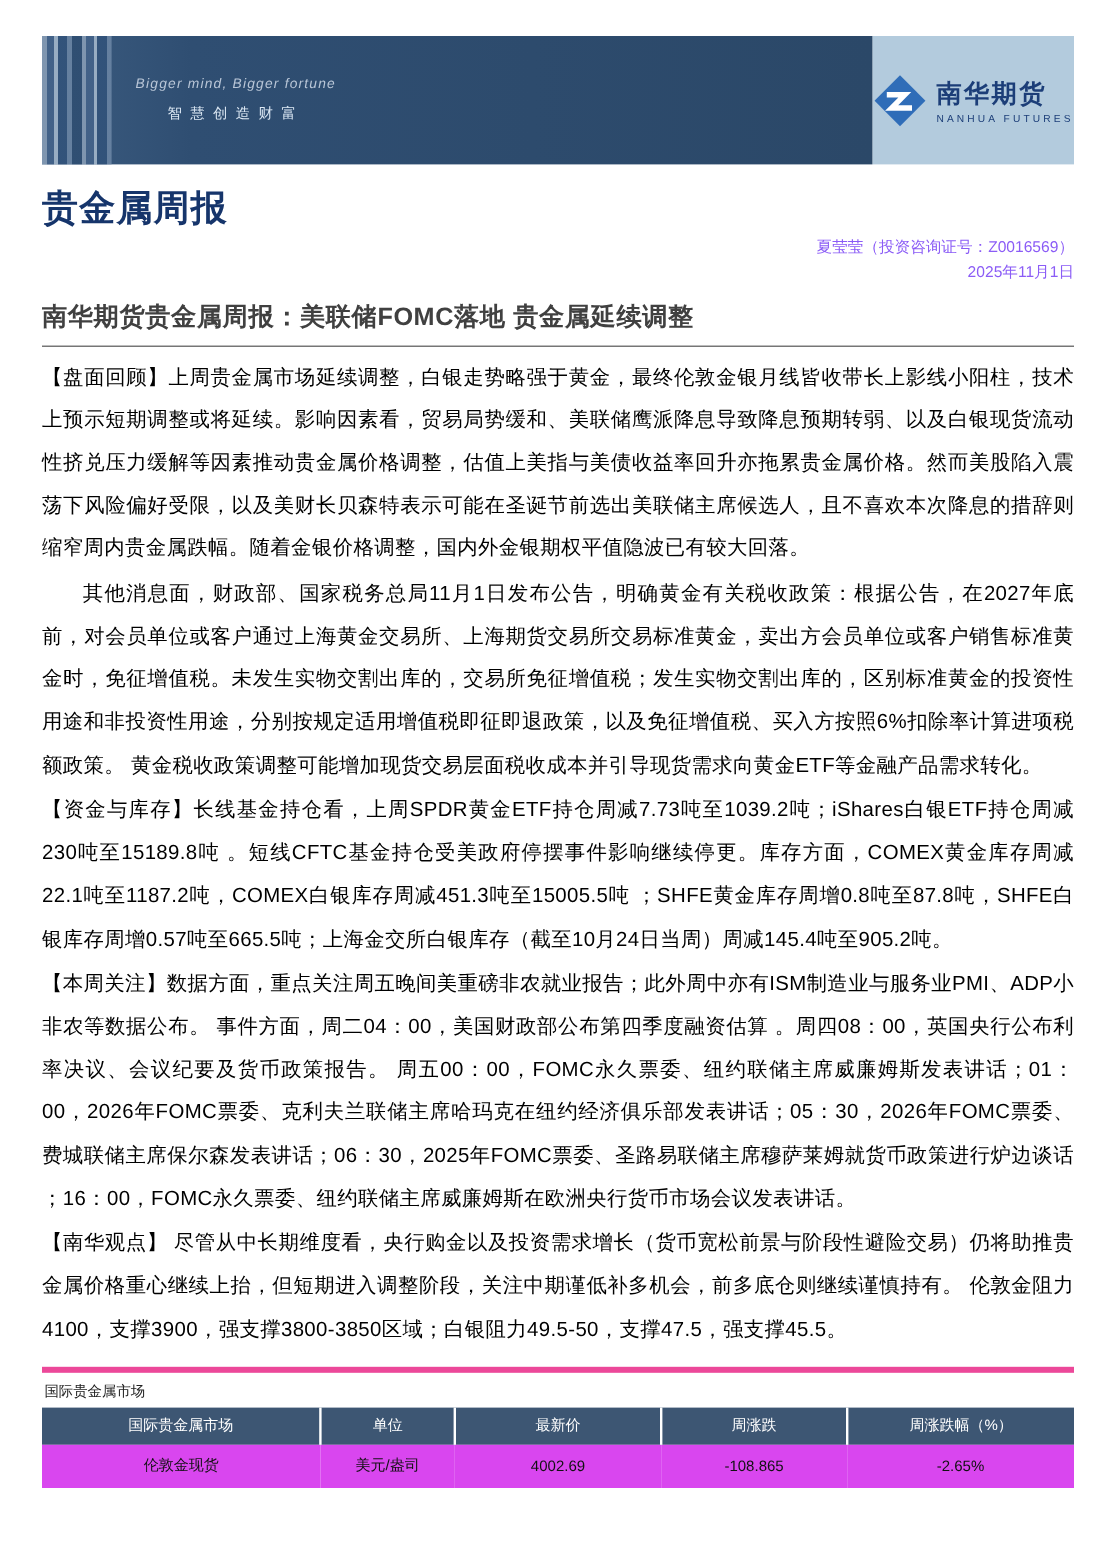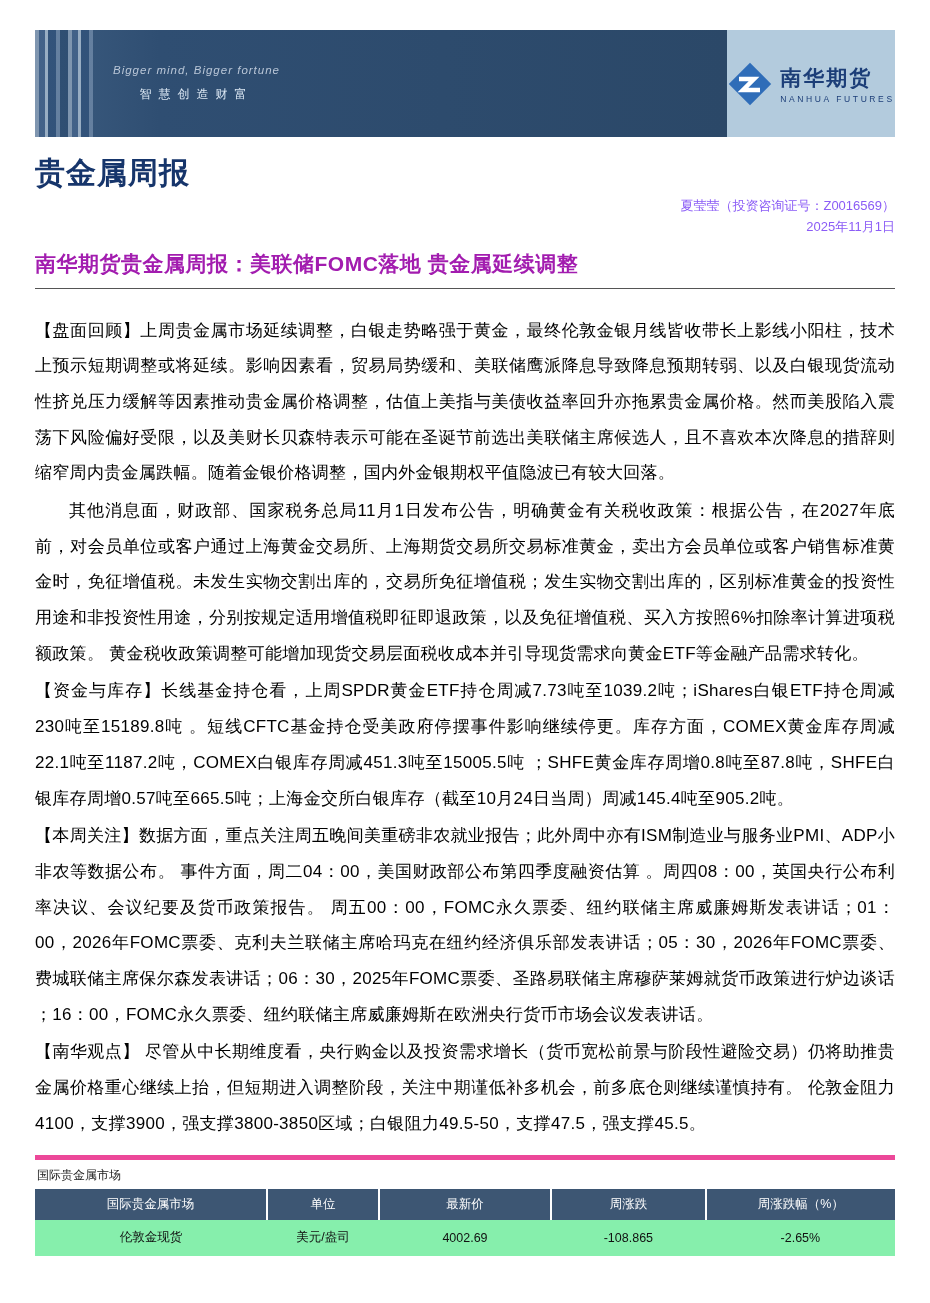--- a/index.html
+++ b/index.html
@@ -91,31 +91,31 @@
     line-height: 1.6;
     color: #8b5cf6;
     margin-top: 2px;
   }
 
   
   .headline {
     margin-top: 12px;
     font-size: 21px;
     font-weight: bold;
-    color: #a21caf;
+    color: #404040;
     letter-spacing: 0.5px;
   }
   .headline-rule {
     border: none;
     border-top: 1px solid #555;
     margin-top: 10px;
   }
 
   
-  .body-text { margin-top: 24px; }
+  .body-text { margin-top: 8px; }
   .body-text p {
     font-size: 17px;
     line-height: 2.1;
     text-align: justify;
     color: #000;
     margin: 2px 0;
     letter-spacing: 0.3px;
   }
   .body-text p.indent { text-indent: 2em; }
 
@@ -143,21 +143,21 @@
     padding: 7px 4px;
     text-align: center;
     border-right: 2px solid #ffffff;
   }
   table.metals th:last-child { border-right: none; }
   table.metals td {
     font-size: 12.5px;
     color: #111;
     padding: 9px 4px 10px 4px;
     text-align: center;
-    background: #86efac;
+    background: #d946ef;
   }
   col.c1 { width: 27%; }
   col.c2 { width: 13%; }
   col.c3 { width: 20%; }
   col.c4 { width: 18%; }
   col.c5 { width: 22%; }
 </style>
 </head>
 <body>
 

